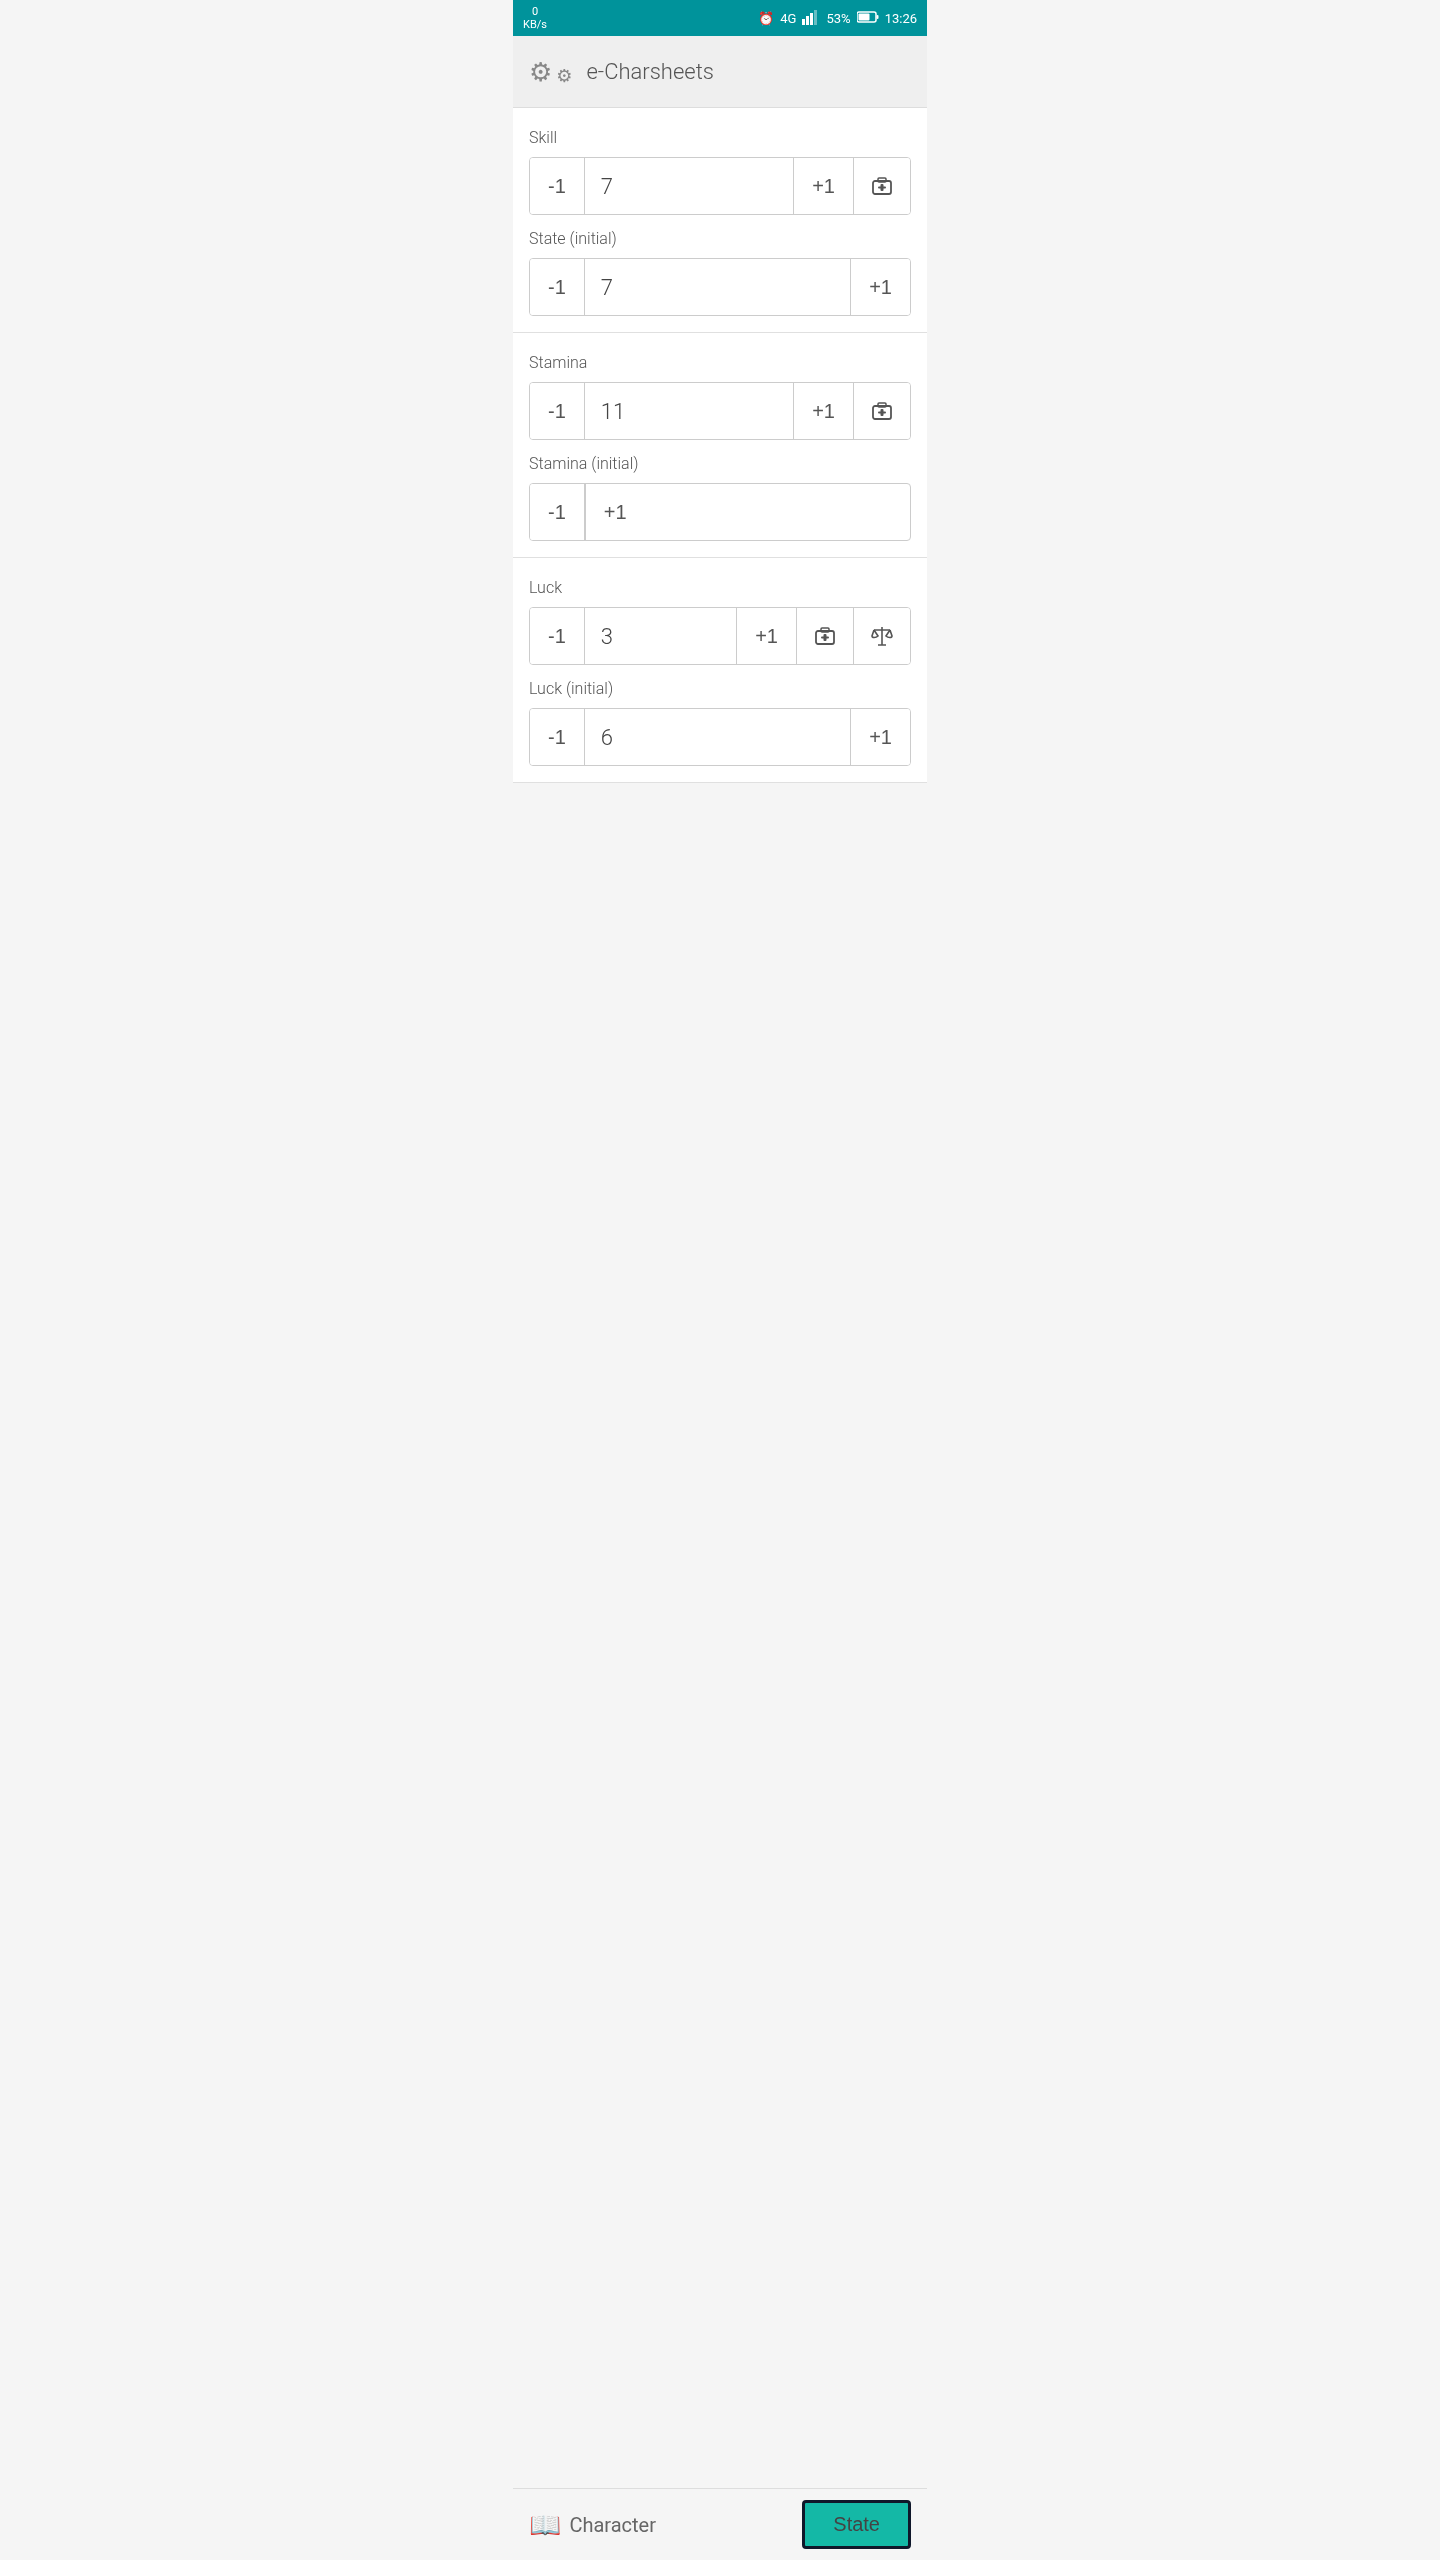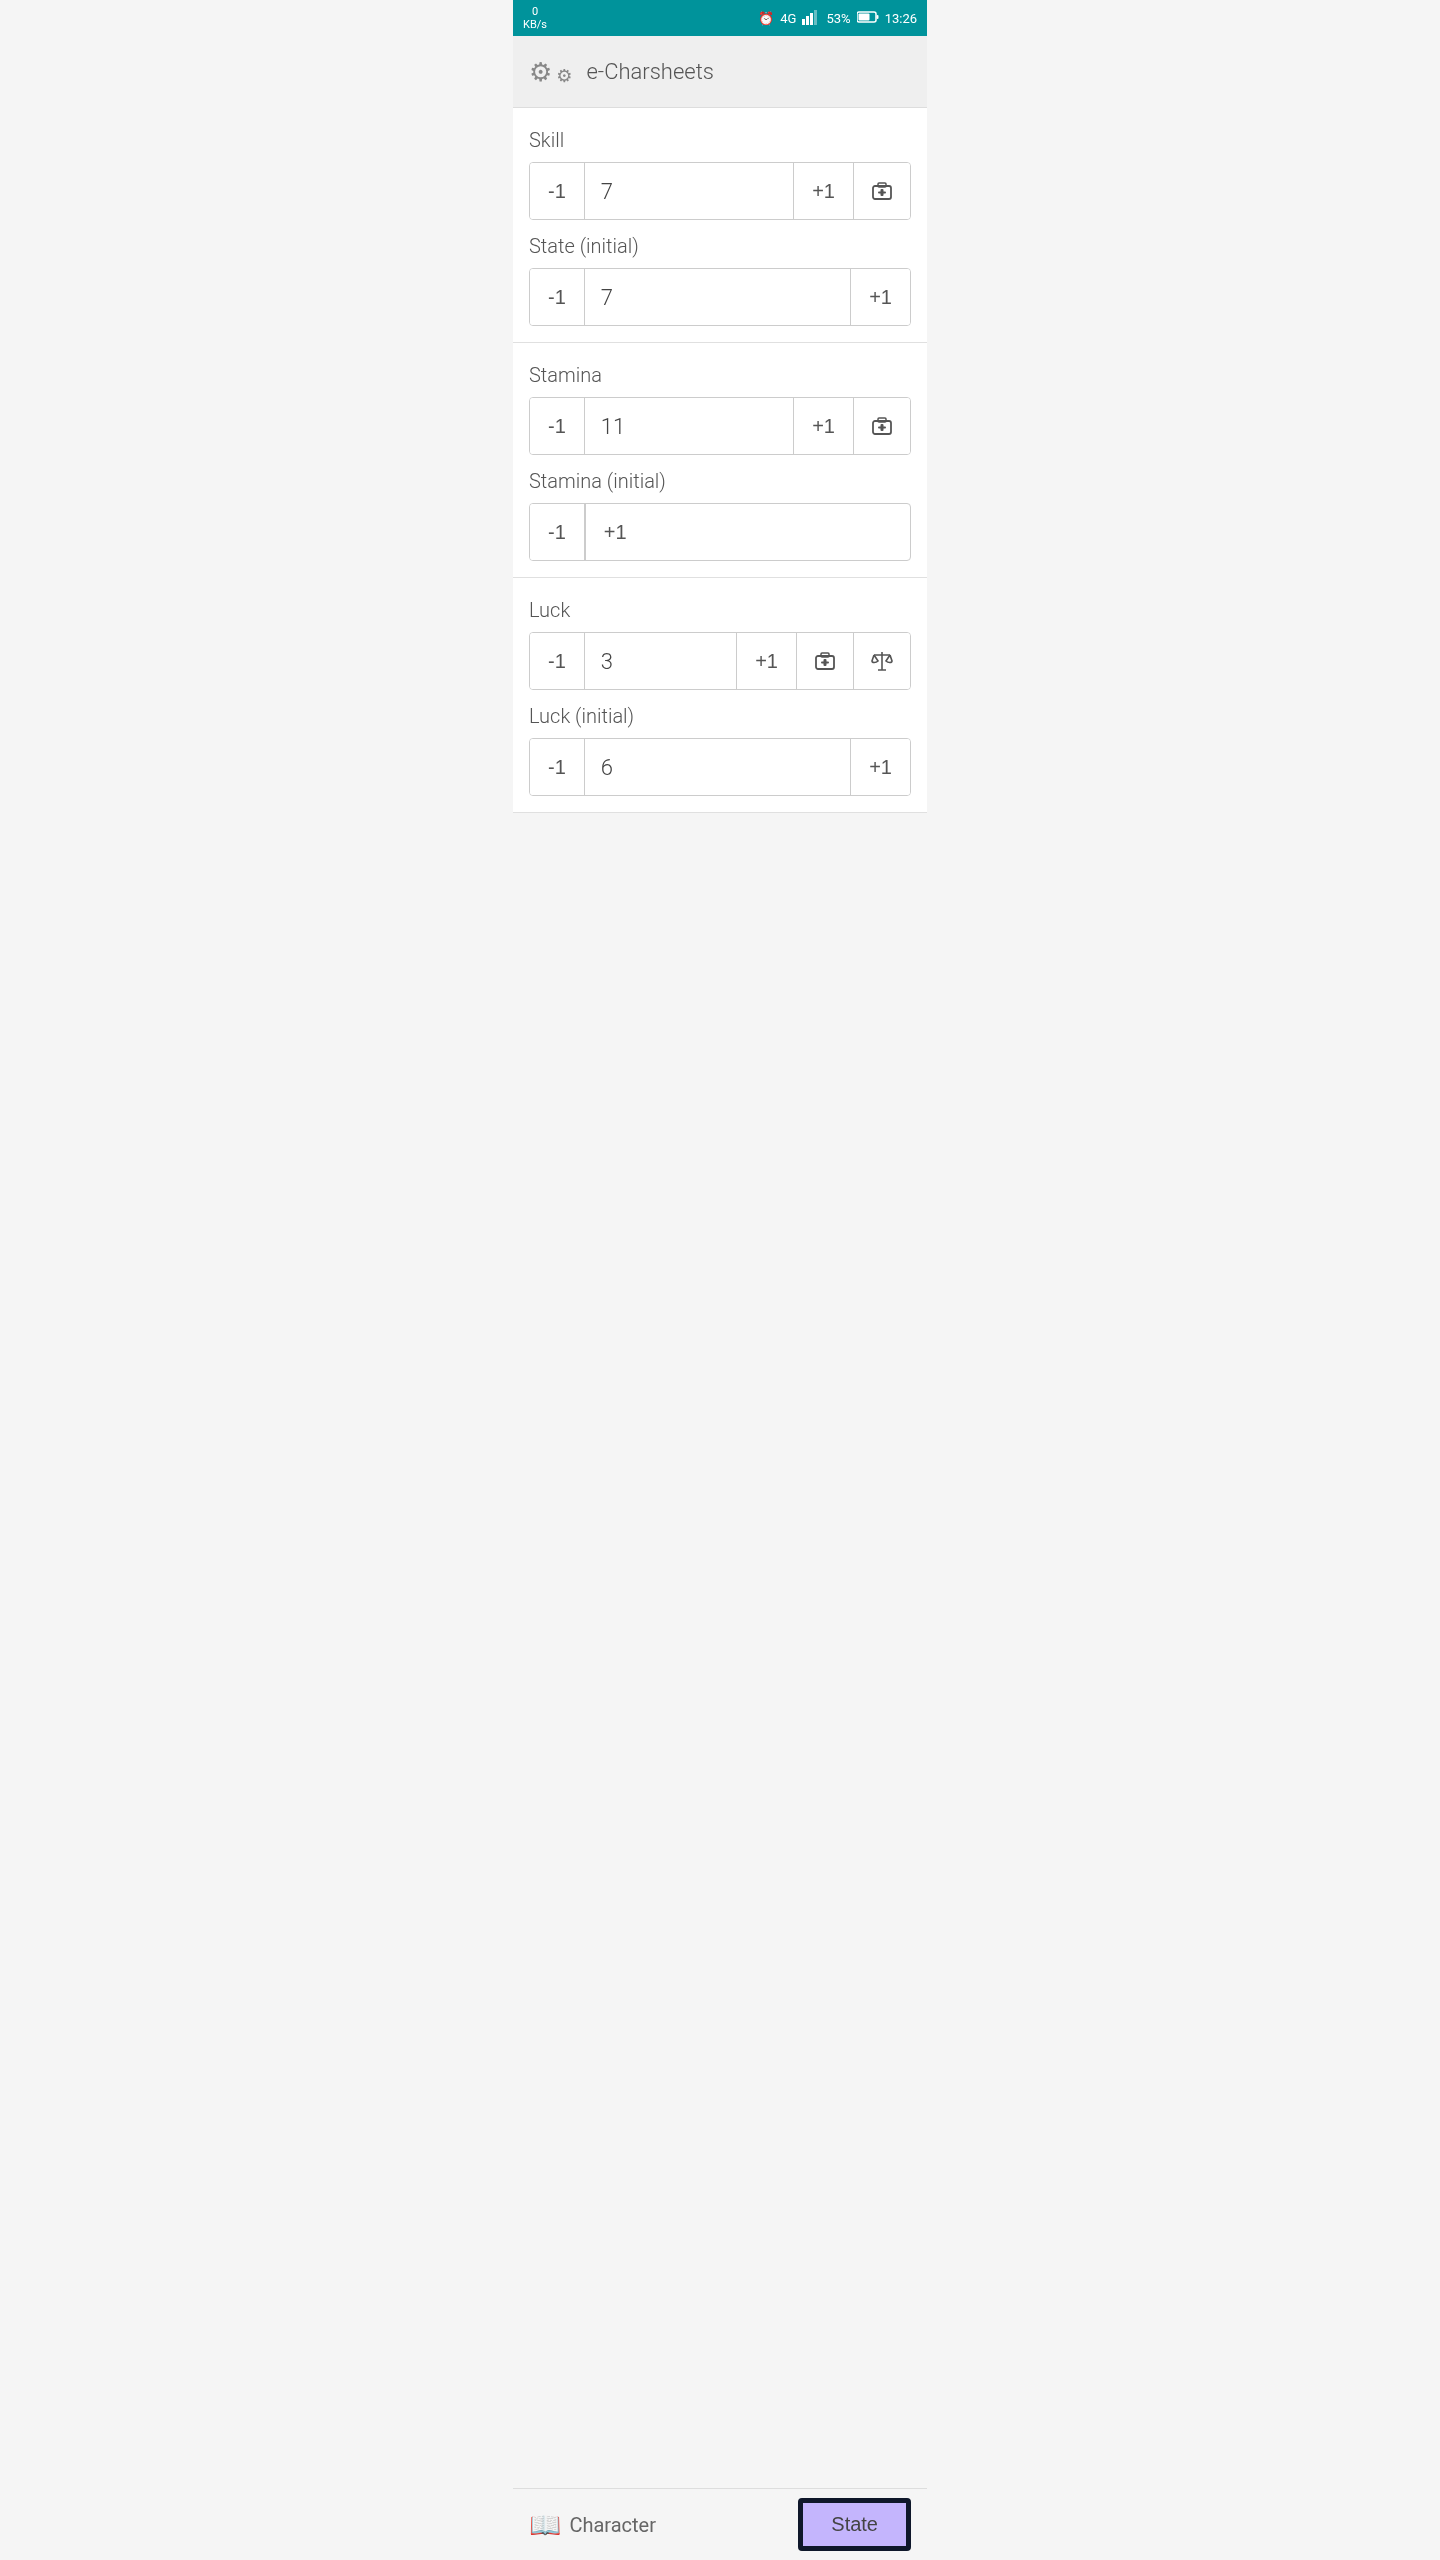--- a/index.html
+++ b/index.html
@@ -78,21 +78,21 @@
       background: white;
       padding: 0;
     }
 
     .section {
       padding: 20px 16px 16px 16px;
       border-bottom: 1px solid #e0e0e0;
     }
 
     .section-label {
-      font-size: 20px;
+      font-size: 16px;
       color: #555;
       font-weight: 300;
       margin-bottom: 10px;
     }
 
     .field-row {
       display: flex;
       border: 1px solid #ccc;
       border-radius: 4px;
       overflow: hidden;
@@ -172,22 +172,22 @@
       font-size: 20px;
       cursor: pointer;
     }
 
     .nav-character-icon {
       font-size: 26px;
       color: #666;
     }
 
     .nav-state-btn {
-      background: #c4b5fd;
-      border: 5px solid #0f172a;
+      background: #14b8a6;
+      border: 3px solid #0f172a;
       border-radius: 4px;
       padding: 10px 28px;
       font-size: 20px;
       color: #444;
       cursor: pointer;
     }
 
     
     .medkit-icon svg,
     .scale-icon svg {

